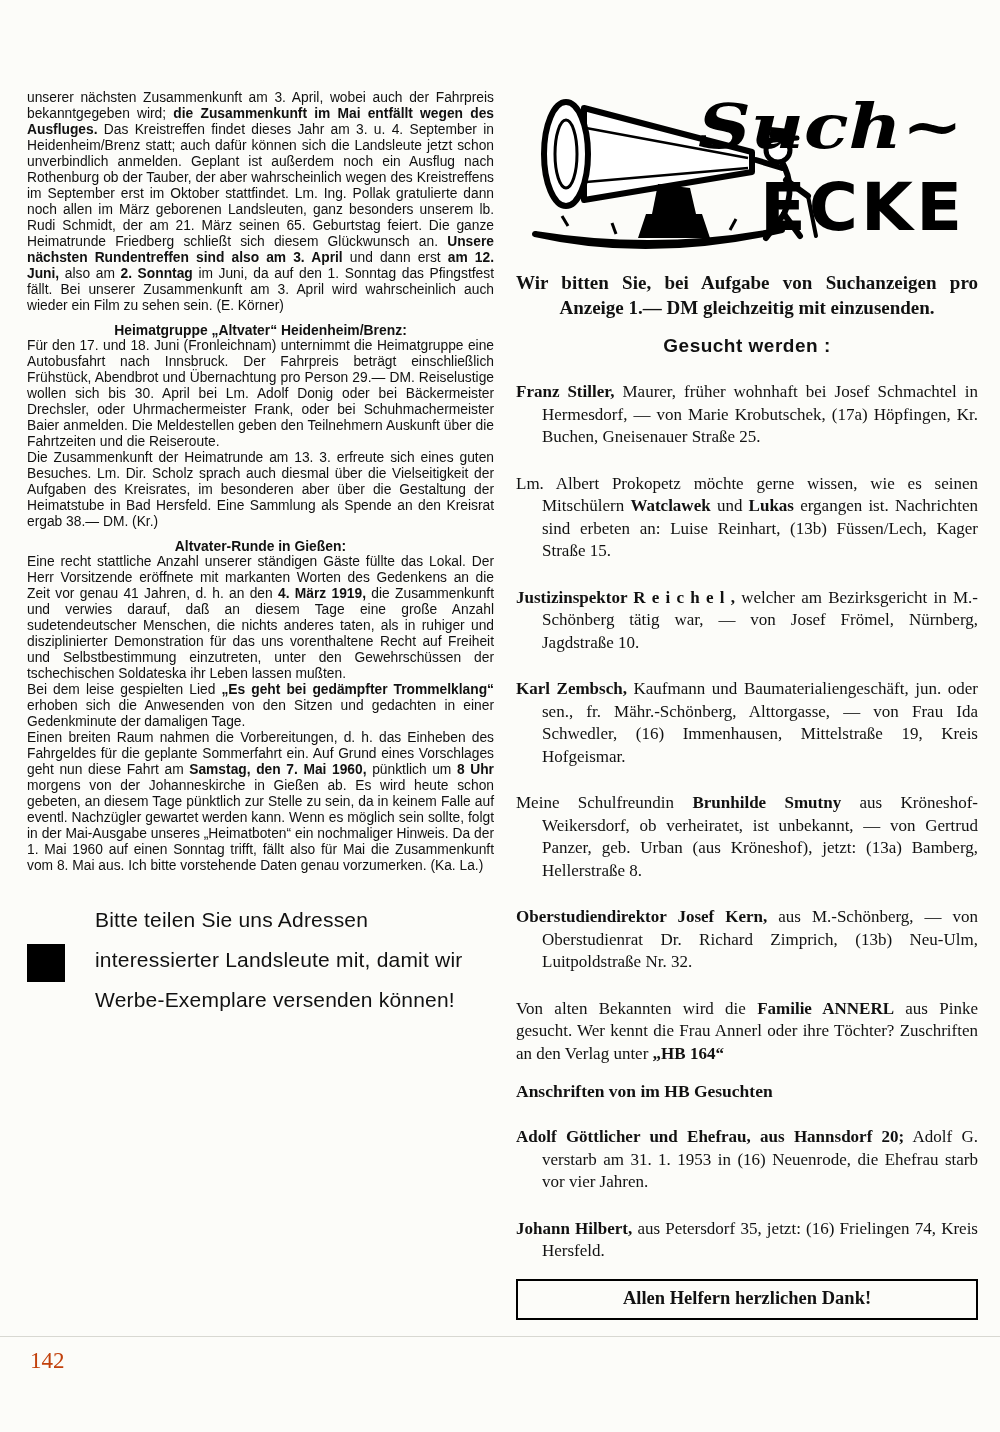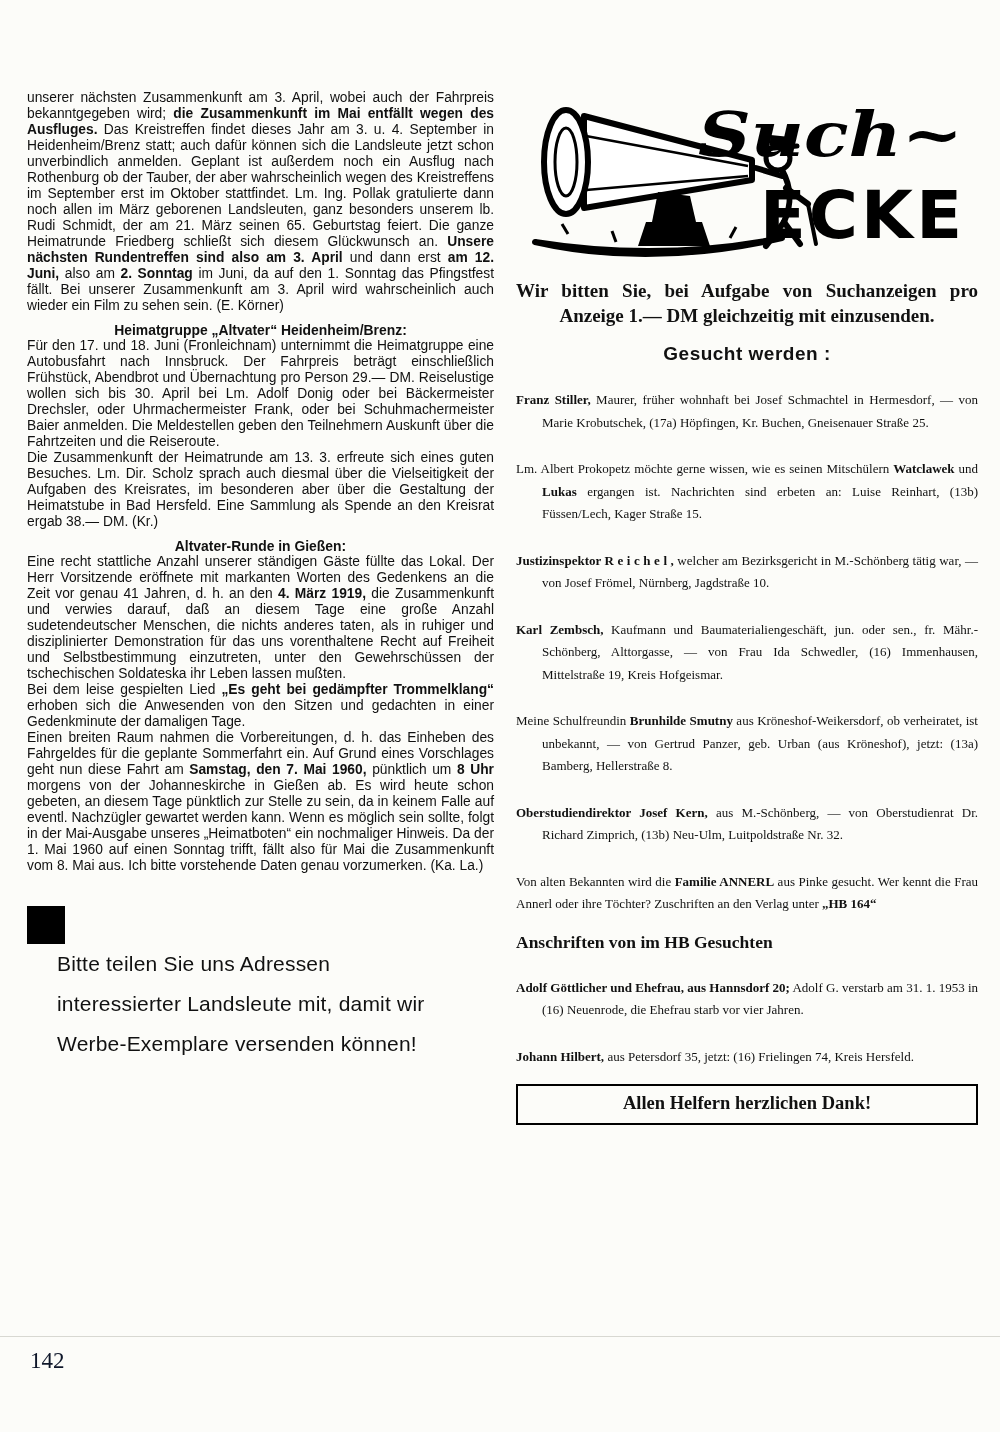--- a/index.html
+++ b/index.html
@@ -15,46 +15,46 @@
 
   
   .left-col { position:absolute; left:27px; top:90px; width:467px; }
   .left-col p {
     font-size:13.8px; line-height:16px; text-align:justify; hyphens:auto;
   }
   .left-col h3 {
     font-size:13.9px; line-height:16px; font-weight:bold; margin-top:8px;text-align:center;
   }
 
-  .notice { margin-top:26px; display:flex; align-items:flex-start;flex-direction:column; }
+  .notice { margin-top:26px; display:flex; align-items:center; }
   .notice-square { width:38px; height:38px; background:#000; flex:0 0 auto; margin-top:6px; }
   .notice-lines { margin-left:30px; font-size:21px; line-height:40px; letter-spacing:0.2px; }
 
   .bottom-rule { position:absolute; left:0; top:1336px; width:1000px; height:1px; background:#d8d8d2; }
   .page-number {
     position:absolute; left:30px; top:1348px;
-    font-family:"Liberation Serif", serif; font-size:23px; color:#0f172a;
+    font-family:"Liberation Serif", serif; font-size:23px; color:#c2410c;
   }
 
   
-  .right-col { position:absolute; left:516px; top:76px; width:462px; }
+  .right-col { position:absolute; left:516px; top:68px; width:462px; }
   .logo-wrap { width:455px; margin-left:4px; }
 
   .right-intro {
     font-family:"Liberation Serif", serif; font-weight:bold;
     font-size:19px; line-height:24.5px;
     text-align:justify; text-align-last:center;
     margin-top:14px;
   }
   .gesucht-heading {
     font-family:Liberation Sans, sans-serif; font-weight:bold;
     font-size:19px; text-align:center; margin:15px 0 11px; letter-spacing:0.5px;
   }
   .entry {
-    font-family:"Liberation Serif", serif; font-size:13px; line-height:22.5px;
+    font-family:"Liberation Serif", serif; font-size:17px; line-height:22.5px;
     text-align:justify; hyphens:auto;
     padding-left:26px; text-indent:-26px;
     margin-bottom:9px;
     margin-top:24px;
   }
   .entry.flush { padding-left:0; text-indent:0; }
   .anschriften-heading {
     font-family:"Liberation Serif", serif; font-weight:bold;
     font-size:17.5px; margin:16px 0 11px;
   }

